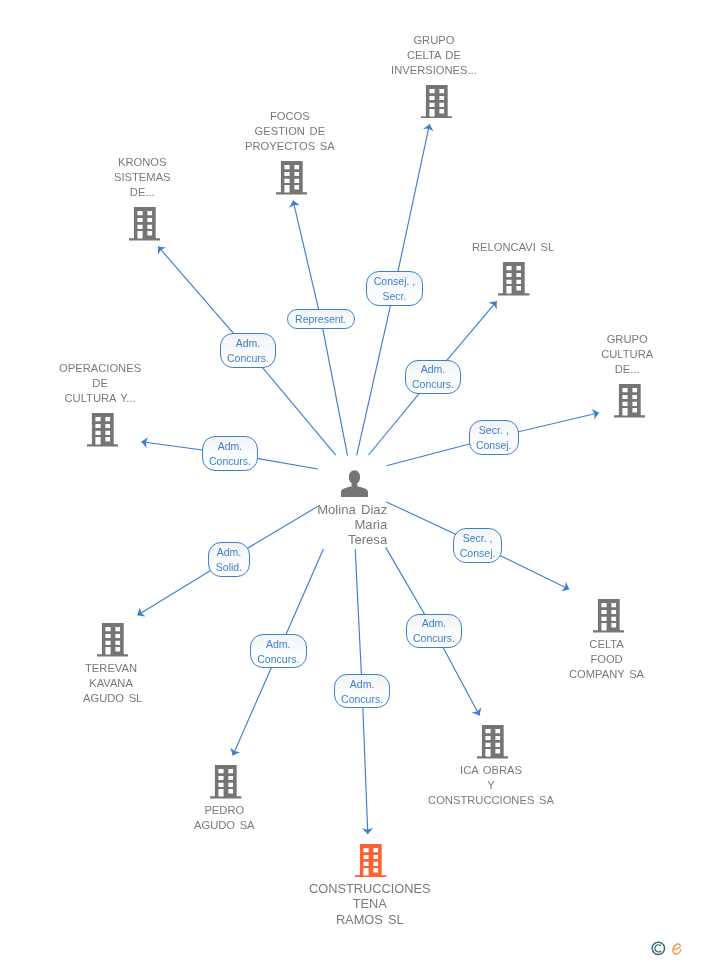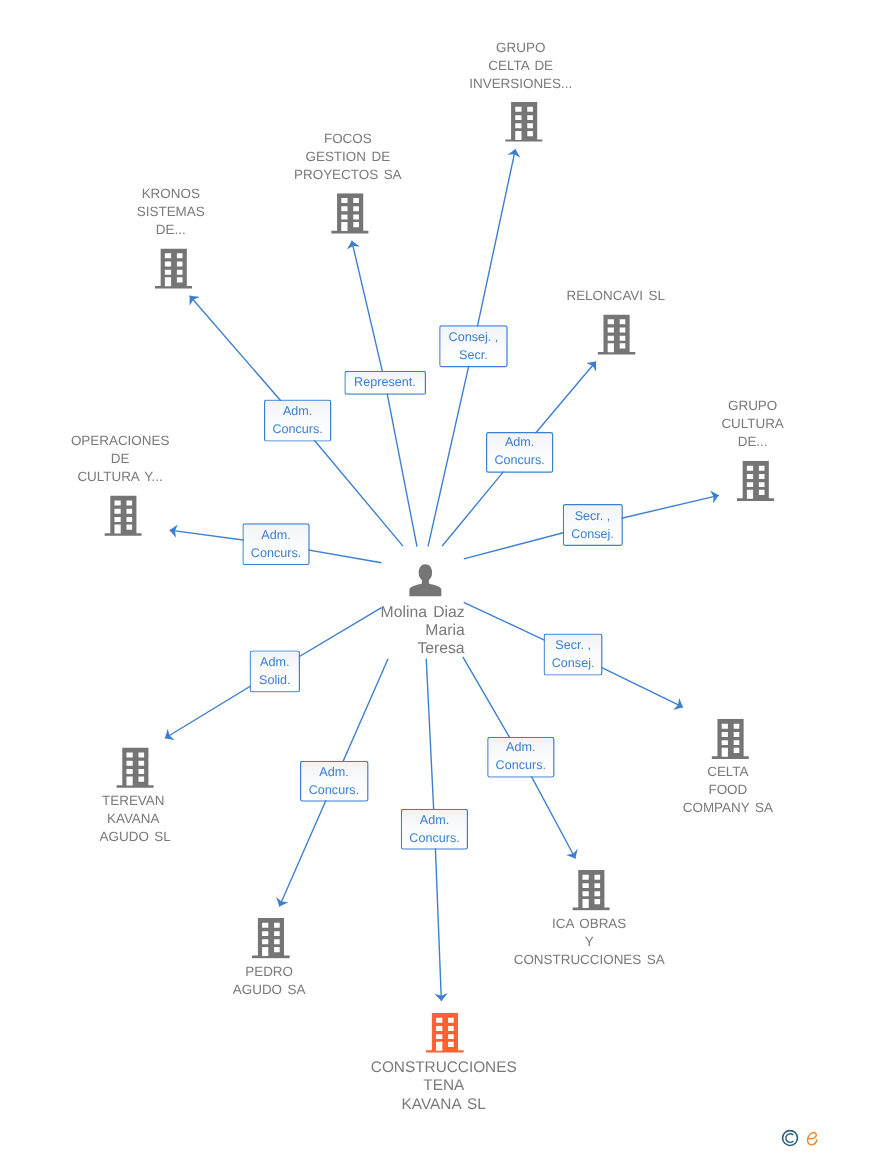--- a/index.html
+++ b/index.html
@@ -9,21 +9,21 @@
   #stage{position:relative;width:728px;height:960px;background:#ffffff;overflow:hidden;}
   svg#edge-layer{position:absolute;left:0;top:0;width:728px;height:960px;}
 
   .node{position:absolute;left:0;top:0;}
   .node .ico{position:absolute;}
   .node .nmwrap{position:absolute;text-align:center;will-change:transform;}
   .nm{color:#7a7a7a;font-size:11.2px;line-height:15.1px;white-space:nowrap;word-spacing:1.5px;}
   .node.focus .nm{font-size:12.8px;line-height:15.3px;word-spacing:1.7px;}
   .pnm{font-size:13.1px;line-height:14.9px;word-spacing:1.6px;text-align:right;}
 
-  .elabel{position:absolute;box-sizing:border-box;border:1px solid #3c7fd0;border-radius:2px;
+  .elabel{position:absolute;box-sizing:border-box;border:1px solid #3c7fd0;border-radius:13px;
           background:linear-gradient(180deg,#f2f3f5 0%,#fbfcfd 55%,#ffffff 100%);
           color:#3c7fd0;font-size:10.5px;
           display:flex;flex-direction:column;justify-content:center;align-items:center;padding-top:1px;}
   .elabel span{display:block;line-height:15.0px;white-space:nowrap;}
   .elabel{will-change:transform;}
   #brand{will-change:transform;}
 
   #brand{position:absolute;left:650px;top:940px;width:78px;height:20px;}
   #cmark{position:absolute;left:0.6px;top:0.6px;}
   #logo-e{position:absolute;left:21.5px;top:1.1px;}
@@ -154,21 +154,21 @@
         <div class="nm">COMPANY SA</div>
       </div>
     </div>
     <div class="node focus">
       <svg class="ico" width="31.4" height="33.5" viewBox="0 0 31.4 33.5" style="left:355.3px;top:843.9px">
           <path fill="#ff6232" fill-rule="evenodd" d="M4.9 0H26.7V31.3H31.4V33.5H0V31.3H4.9Z M8.4 4.05H13.6V8.2H8.4Z M18.4 4.05H23.1V8.2H18.4Z M8.4 10.95H13.6V15.1H8.4Z M18.4 10.95H23.1V15.1H18.4Z M8.4 17.8H13.6V21.9H8.4Z M18.4 17.8H23.1V21.9H18.4Z M8.4 24.1H13.6V31.6H8.4Z M18.4 24.1H23.1V28.45H18.4Z"></path>
         </svg>
       <div class="nmwrap" style="left:308.8px;top:881.32px;width:121.6px">
         <div class="nm">CONSTRUCCIONES</div>
         <div class="nm">TENA</div>
-        <div class="nm">KAVANA SL</div>
+        <div class="nm">RAMOS SL</div>
       </div>
     </div>
   </div>
 
   <div id="person-node-host">
     <div class="node person">
       <svg class="ico" width="27.0" height="27.1" viewBox="0 0 27.0 27.1" style="left:341.3px;top:469.7px">
           <path fill="#757575" d="M13.5 0.2C16.7 0.2 19.1 3.0 19.1 7.1C19.1 11.3 16.7 14.4 13.5 14.4C10.3 14.4 7.9 11.3 7.9 7.1C7.9 3.0 10.3 0.2 13.5 0.2Z M10.6 12.8h5.8v3.3c0 0.6 2.6 0.9 4.6 1.5c3.2 1.0 6.0 2.0 6.0 4.7V27.1H0v-4.8c0-2.7 2.8-3.7 6.0-4.7c2.0-0.6 4.6-0.9 4.6-1.5Z"></path>
         </svg>
       <div class="nmwrap" style="left:317.0px;top:503.03px;width:70.2px">

